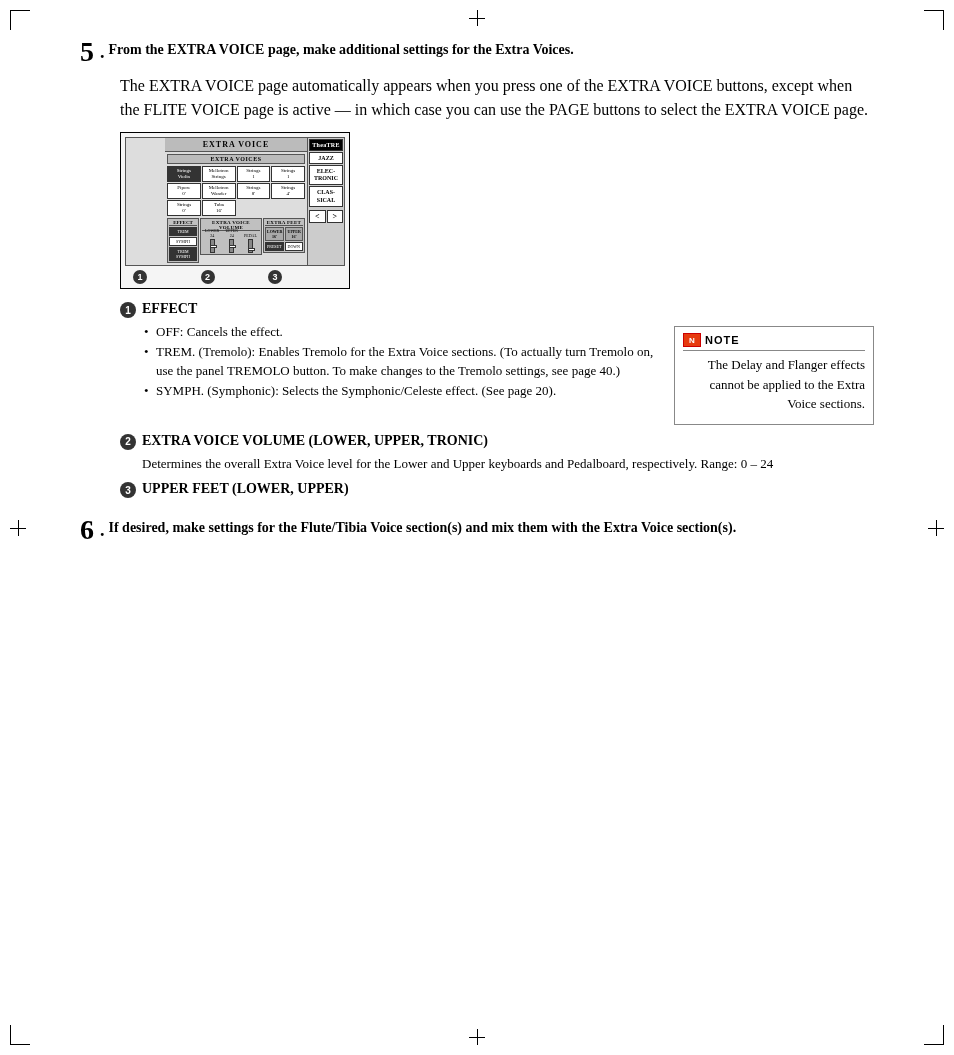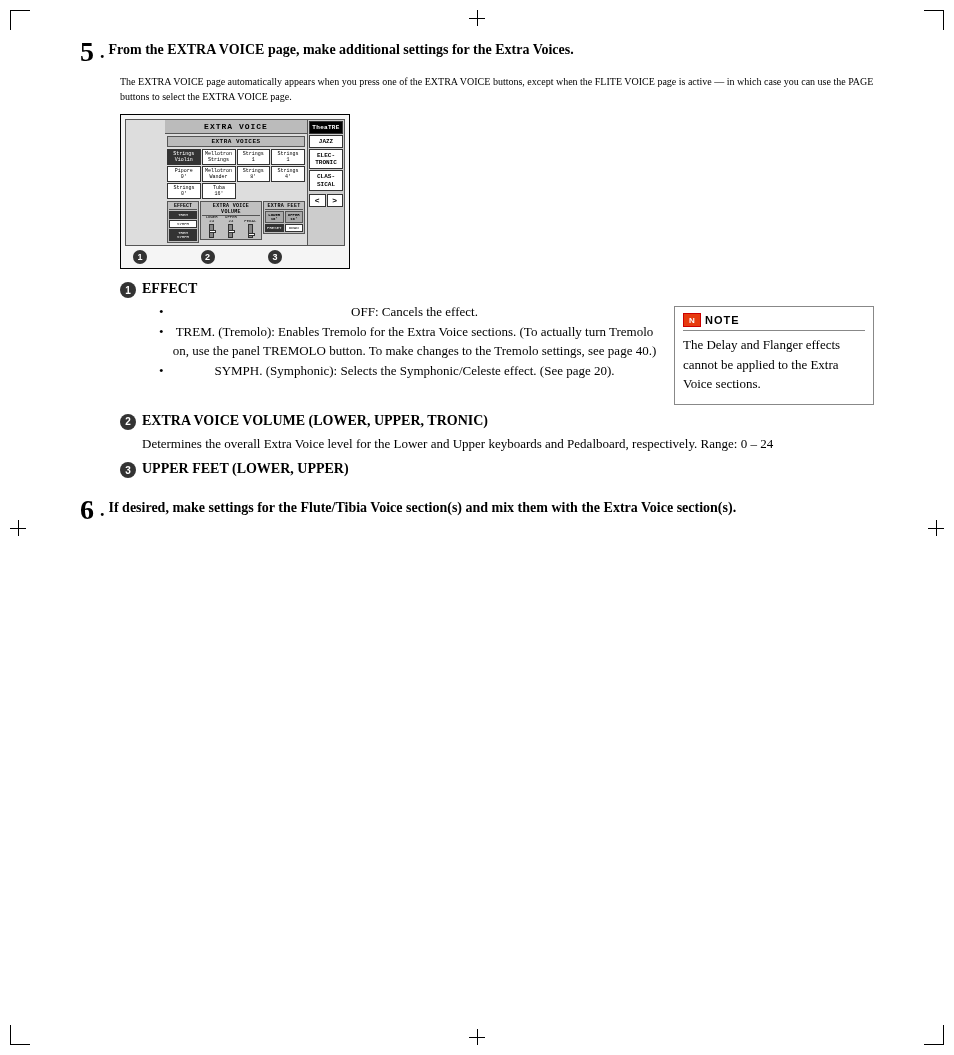--- a/index.html
+++ b/index.html
@@ -66,41 +66,41 @@
       font-size: 14px;
       font-weight: bold;
       line-height: 1.4;
     }
 
     .step-body {
       margin-left: 40px;
       margin-bottom: 16px;
     }
     .step-body p {
-      font-size: 10px;
+      font-size: 16px;
       line-height: 1.5;
       margin-bottom: 4px;
     }
 
     
     .panel-image {
       border: 1.5px solid #000;
       width: 230px;
       margin: 10px 0 10px 0;
       padding: 4px;
       background: #f5f5f5;
       position: relative;
     }
 
     
     .ev-panel {
       background: #ddd;
       border: 1px solid #555;
       font-size: 7px;
-      font-family: Liberation Mono, monospace;
+      font-family: Liberation Serif, serif;
       padding-left: 39px;
     }
 
     .section-heading {
       display: flex;
       align-items: flex-start;
       margin-bottom: 4px;
     }
 
     .circle-num {
@@ -130,22 +130,21 @@
     }
 
     .section-body p {
       font-size: 13px;
       line-height: 1.5;
     }
 
     .bullet-list {
       list-style: none;
       padding: 0;
-      margin: 4px 15px;
-      text-align: center;
+      margin: 4px 0;
     }
 
     .bullet-list li {
       font-size: 13px;
       line-height: 1.5;
       padding-left: 14px;
       position: relative;
     }
 
     .bullet-list li::before {
@@ -190,20 +189,21 @@
     .note-label {
       font-size: 11px;
       font-weight: bold;
       letter-spacing: 1px;
       font-family: Arial, sans-serif;
     }
 
     .note-text {
       font-size: 11px;
       line-height: 1.4;
+      text-align: right;
     }
 
     
     .page-number {
       text-align: center;
       font-size: 13px;
       margin-top: 40px;
     }
 
     

